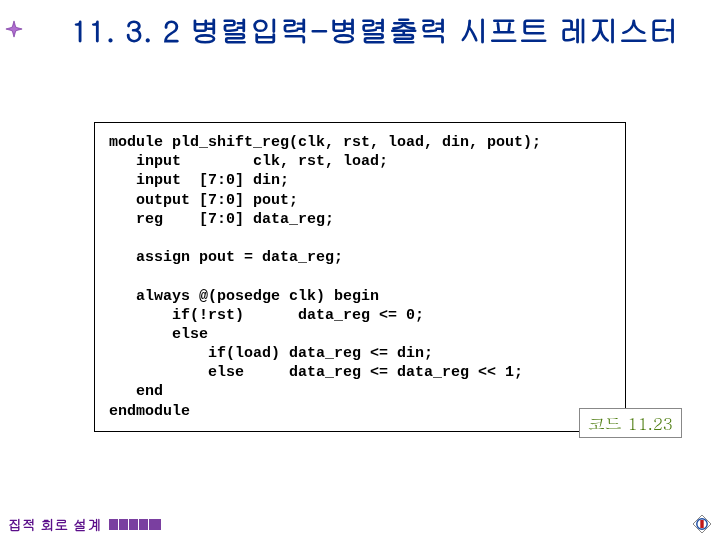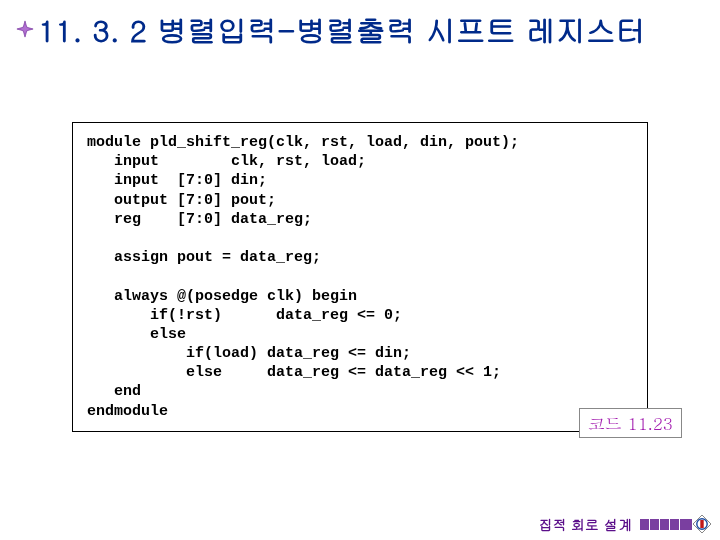--- a/index.html
+++ b/index.html
@@ -7,67 +7,68 @@
     width: 720px;
     height: 540px;
     background: #ffffff;
     font-family: "Malgun Gothic", "Gulim", sans-serif;
     position: relative;
     overflow: hidden;
   }
   .title-row {
     display: flex;
     align-items: center;
-    padding: 8px 4px 0 16px;
+    padding: 8px 4px 0 5px;
+    gap: 44px;
   }
   .bullet-icon {
     width: 18px;
     height: 18px;
     margin-right: 4px;
     flex-shrink: 0;
   }
   .title-text {
     color: #002a8a;
     font-size: 30px;
     font-weight: 700;
     letter-spacing: 0px;
     white-space: nowrap;
   }
   .code-box {
     margin: 72px auto 0 auto;
-    width: 576px;
+    width: 532px;
     border: 1.5px solid #000;
     background: #fff;
     padding: 10px 14px 10px 14px;
     font-family: "Courier New", monospace;
     font-size: 15px;
     font-weight: bold;
     color: #000;
     line-height: 1.28;
     white-space: pre;
   }
   .code-label {
     position: absolute;
     right: 38px;
     top: 408px;
     border: 1px solid #888;
     background: #fff;
-    color: #a21caf;
+    color: #4d7c0f;
     font-family: "Batang", "Gulim", serif;
     font-size: 17px;
     padding: 2px 8px;
   }
   .footer {
     position: absolute;
     bottom: 6px;
     left: 0;
     right: 0;
     display: flex;
     align-items: center;
-    justify-content: flex-end;
+    justify-content: space-between;
     padding: 0 8px 0 8px;
   }
   .footer-left {
     display: flex;
     align-items: center;
     gap: 8px;
   }
   .footer-title {
     color: #5b0f8a;
     font-size: 14px;

